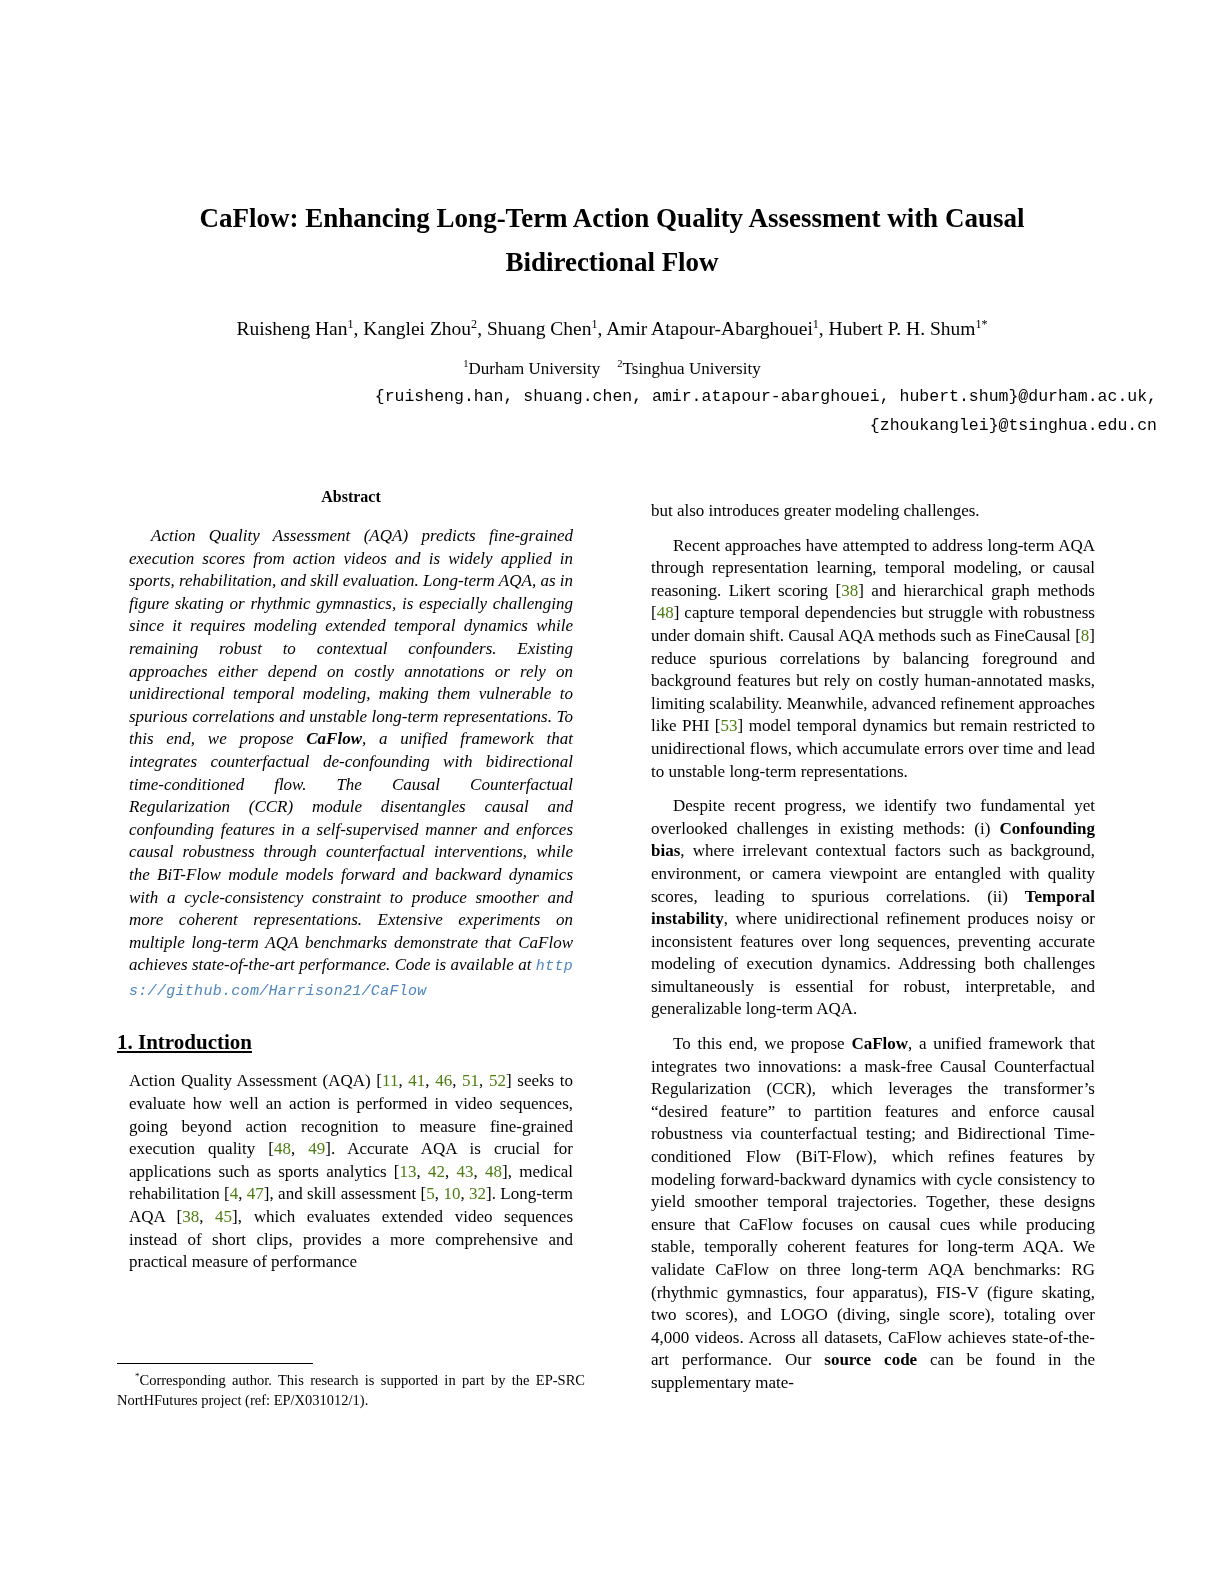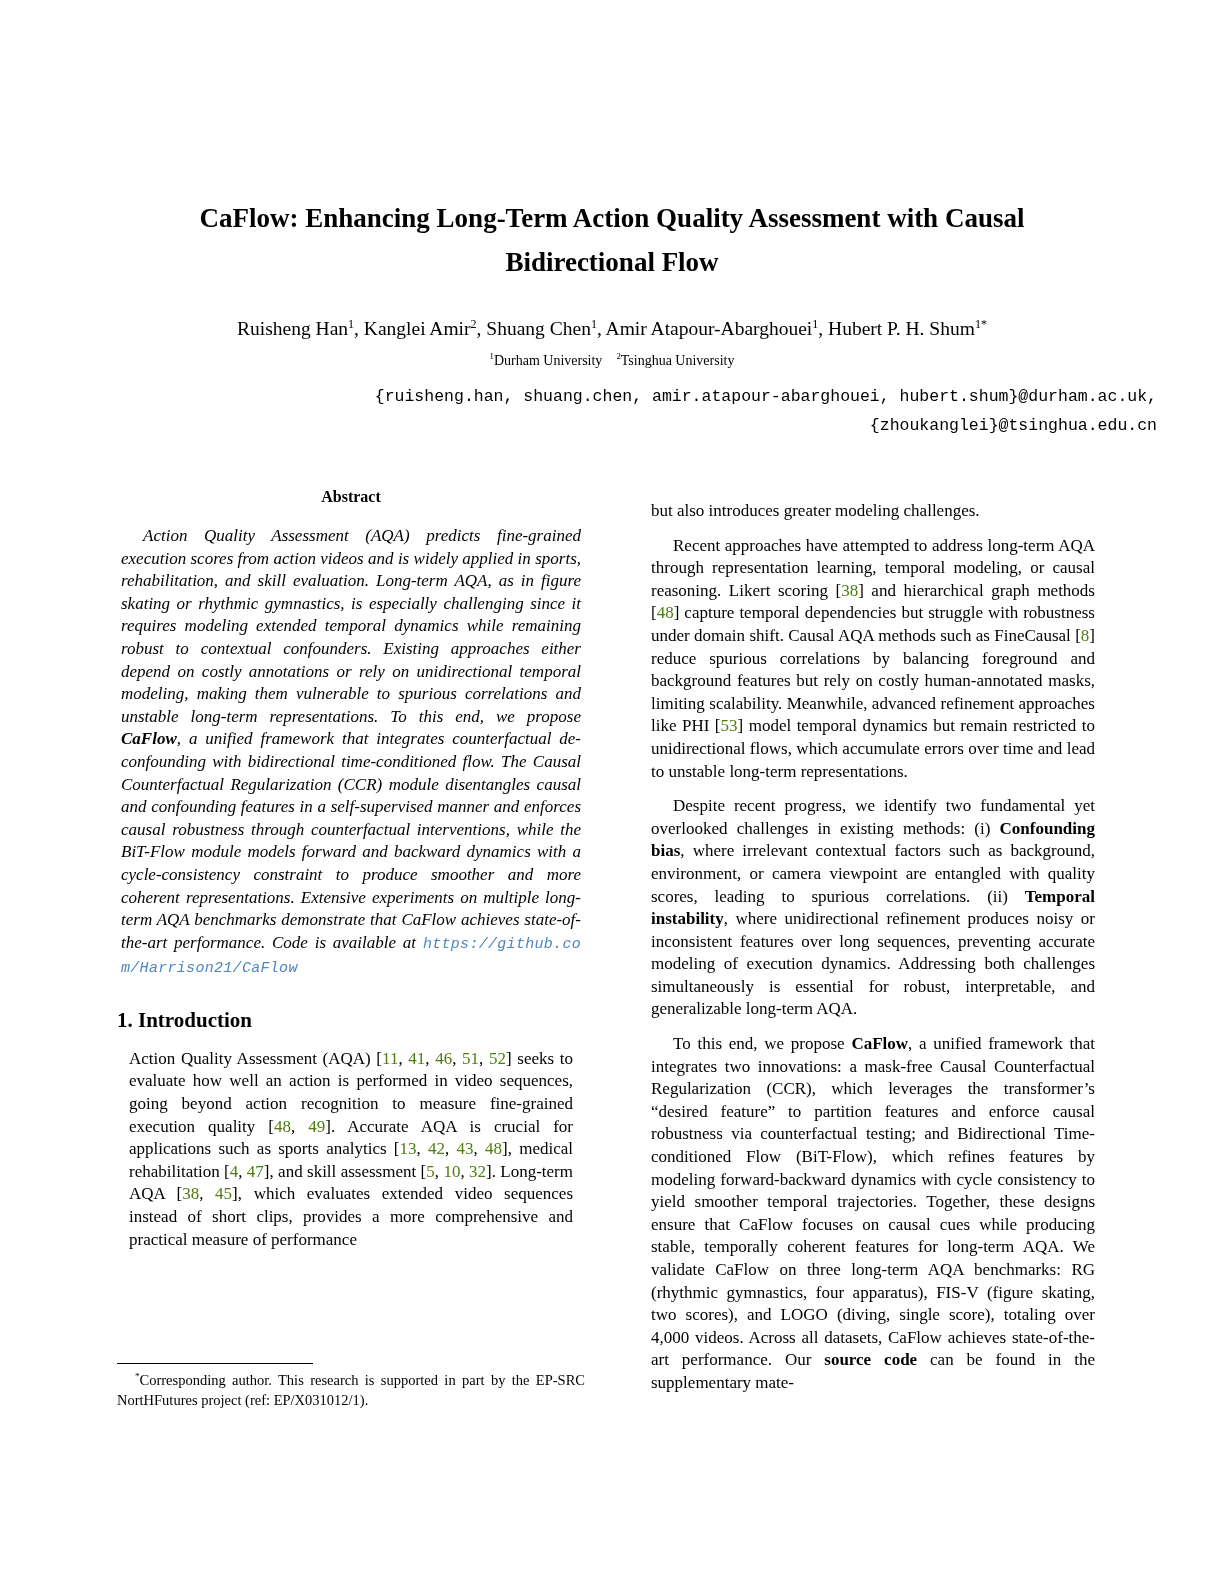--- a/index.html
+++ b/index.html
@@ -16,22 +16,22 @@
   
   .title-block {
     position:absolute; top:196px; left:117px; width:990px;
     text-align:center; font-weight:bold; font-size:27px; line-height:44px;
   }
   .authors-line {
     position:absolute; top:316px; left:67px; width:1090px;
     text-align:center; font-size:19.5px; line-height:26px;
   }
   .affil-line {
-    position:absolute; top:348px; left:117px; width:990px;
-    text-align:center; font-size:14px; line-height:26px;
+    position:absolute; top:356px; left:117px; width:990px;
+    text-align:center; font-size:17px; line-height:26px;
   }
   .emails-block {
     position:absolute; top:382px; left:67px; width:1090px;
     text-align:right;
     font-family:"Liberation Mono", monospace;
     font-size:16.5px; line-height:29px;
   }
 
   
   .col { position:absolute; top:485px; width:468px; font-size:17px; line-height:22.6px; }
@@ -39,25 +39,26 @@
   .col-right { left:639px; padding-top:3px; }
 
   .abstract-heading {
     text-align:center; font-weight:bold; font-size:16px;
     margin:0 0 16px 0; line-height:24px;
   }
   .abstract-body {
     font-style:italic;
     text-align:justify;
     text-indent:22px;
-    margin:4px;
+    margin:12px;
   }
   .section-heading {
     font-weight:bold; font-size:21px; line-height:25px;
     margin:27px 0 15px 0;
+    text-decoration:underline;
   }
   .para { text-align:justify; margin:12px; }
   .para.indent { text-indent:22px; }
 
   
   .footnote {
     position:absolute; left:117px; top:1363px; width:468px;
     font-size:14.5px; line-height:20px; text-align:justify;
   }
   .footnote-rule {
@@ -83,21 +84,21 @@
 </head>
 <body>
 
 <div class="page">
 
   <div class="title-block">
     <div>CaFlow: Enhancing Long-Term Action Quality Assessment with Causal</div>
     <div>Bidirectional Flow</div>
   </div>
 
-  <div class="authors-line"><span>Ruisheng Han</span><span class="seg-sup">1</span><span>, Kanglei Amir</span><span class="seg-sup">2</span><span>, Shuang Chen</span><span class="seg-sup">1</span><span>, Amir Atapour-Abarghouei</span><span class="seg-sup">1</span><span>, Hubert P. H. Shum</span><span class="seg-sup">1*</span></div>
+  <div class="authors-line"><span>Ruisheng Han</span><span class="seg-sup">1</span><span>, Kanglei Zhou</span><span class="seg-sup">2</span><span>, Shuang Chen</span><span class="seg-sup">1</span><span>, Amir Atapour-Abarghouei</span><span class="seg-sup">1</span><span>, Hubert P. H. Shum</span><span class="seg-sup">1*</span></div>
 
   <div class="affil-line"><span class="seg-sup">1</span><span>Durham University</span><span>&nbsp;&nbsp;&nbsp;&nbsp;</span><span class="seg-sup">2</span><span>Tsinghua University</span></div>
 
   <div class="emails-block">
     <div>{ruisheng.han, shuang.chen, amir.atapour-abarghouei, hubert.shum}@durham.ac.uk,</div>
     <div>{zhoukanglei}@tsinghua.edu.cn</div>
   </div>
 
   <div class="col col-left">
     <h2 class="abstract-heading">Abstract</h2>

